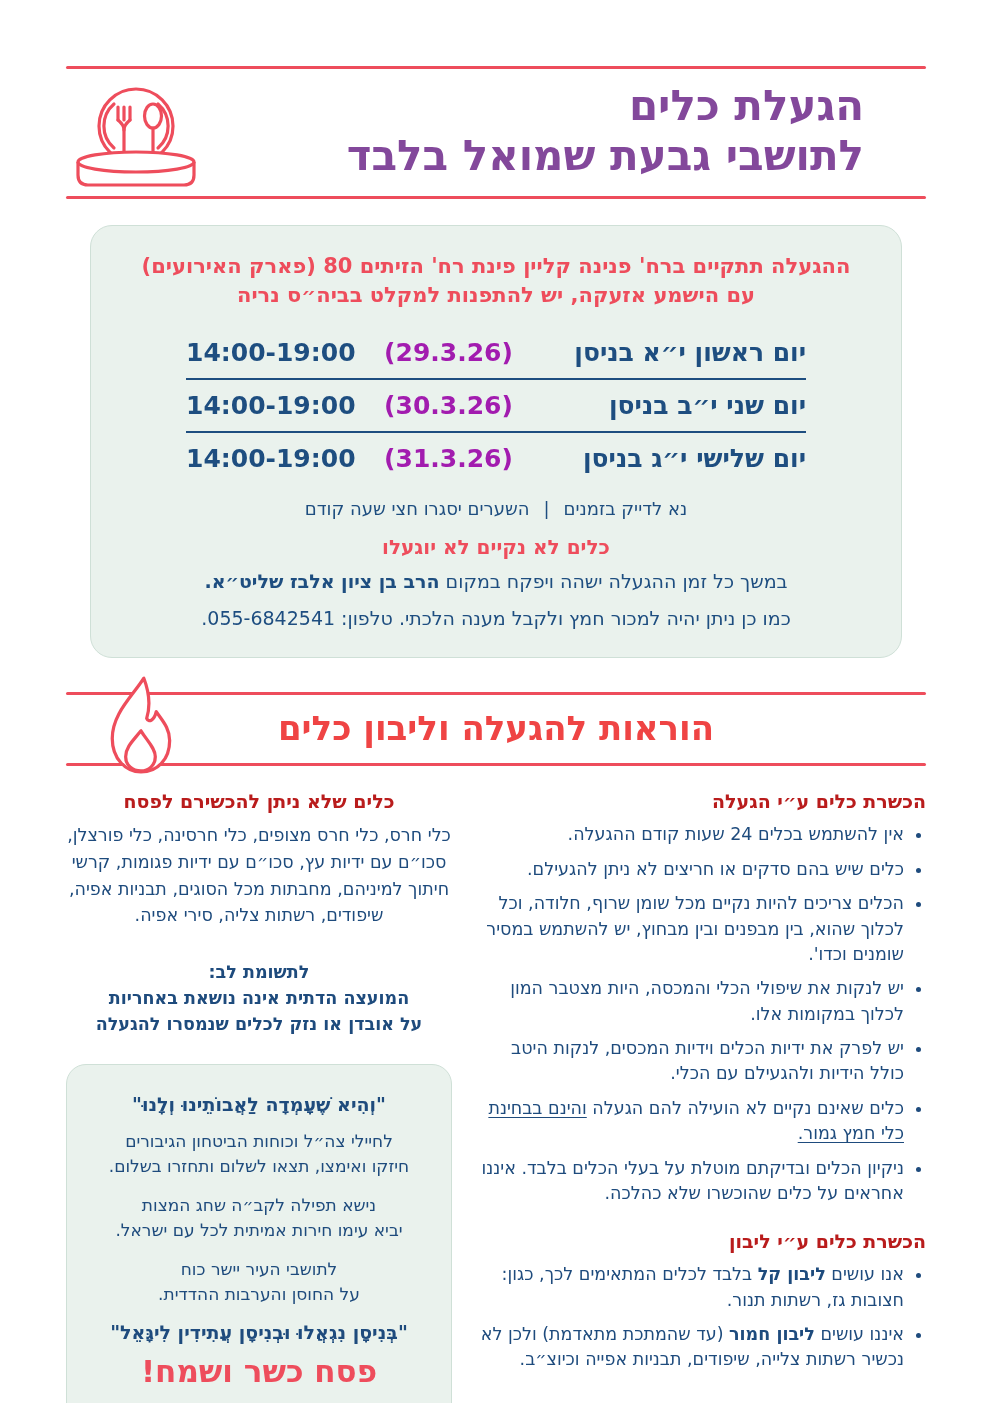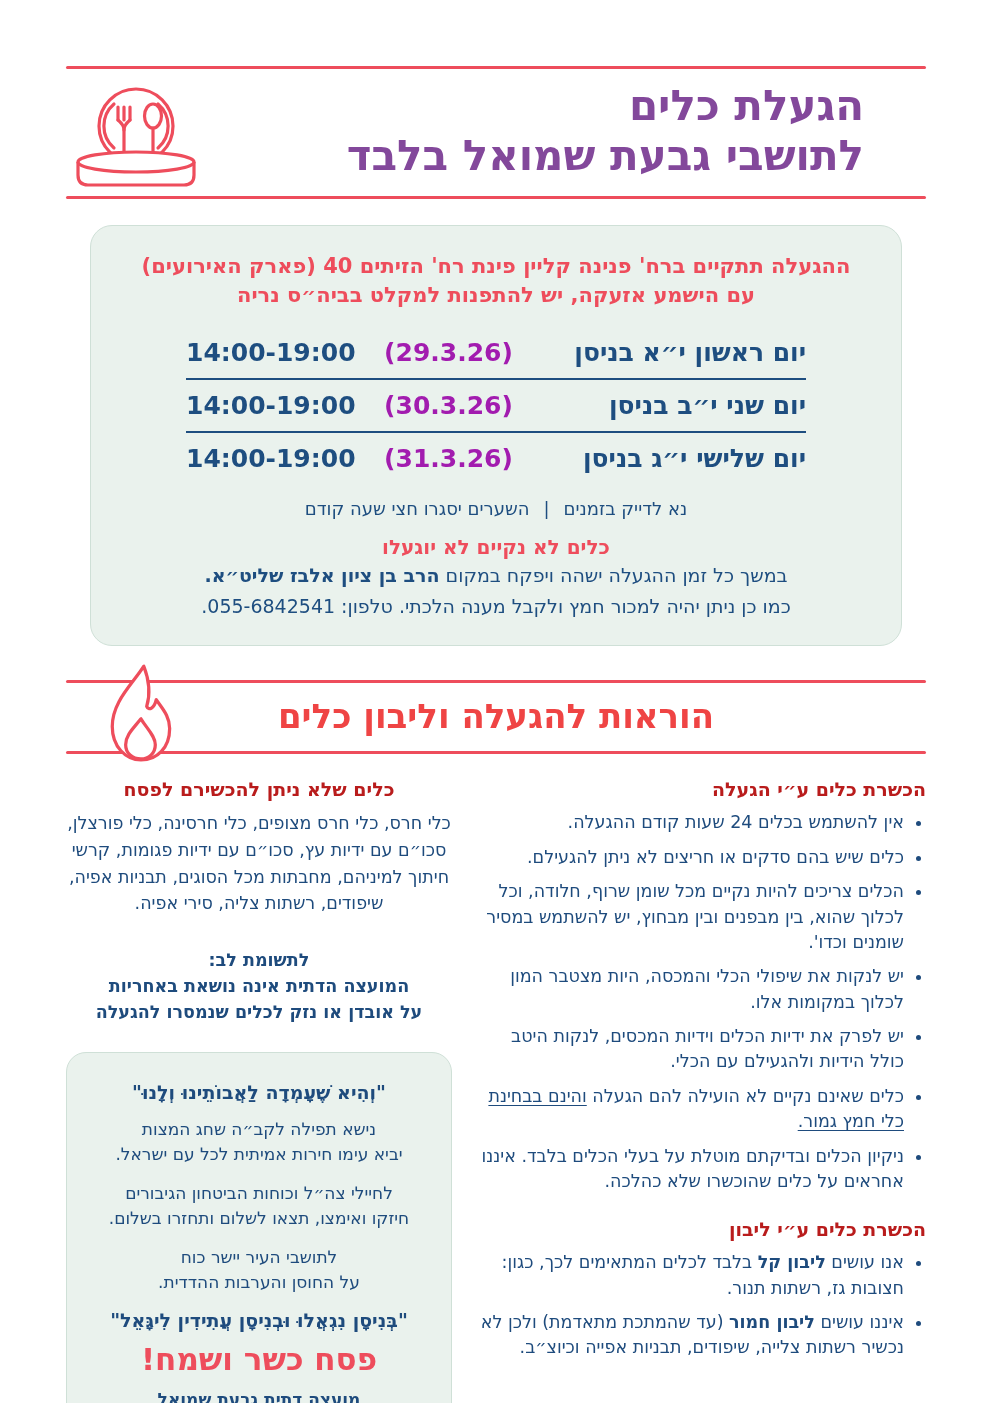--- a/index.html
+++ b/index.html
@@ -29,21 +29,21 @@
     padding:11px 0;
   }
   .sched-row.sep{border-bottom:2px solid #1E4E80;}
   .sched-day{color:#1E4E80;font-weight:bold;font-size:25px;text-align:right;}
   .sched-date{color:#a21caf;font-weight:bold;font-size:25px;text-align:center;}
   .sched-hours{color:#1E4E80;font-weight:bold;font-size:25px;text-align:left;}
   .ltr{direction:ltr;unicode-bidi:isolate;}
   .note-line{color:#1E4E80;font-size:18px;margin-top:14px;}
   .note-sep{padding:0 14px;}
   .warning{color:#EE4D5C;font-weight:bold;font-size:20px;margin-top:16px;}
-  .supervision{color:#1E4E80;font-size:19px;line-height:1.55;margin-top:2px;}
+  .supervision{color:#1E4E80;font-size:19px;line-height:1.55;margin-top:8px;}
   .supervision b{font-weight:bold;}
   
   .section2{position:relative;margin-top:34px;}
   .section2-title{
     color:#ef4444;font-weight:bold;font-size:34px;text-align:center;padding:13px 0 15px;
   }
   .flame-icon{position:absolute;left:30px;top:-20px;}
   
   .columns{display:flex;gap:26px;margin-top:20px;}
   .col-right{width:448px;flex:0 0 448px;}
@@ -96,21 +96,21 @@
         <g stroke="#EE4D5C" stroke-width="3.2" fill="#ffffff">
           <path d="M8 80 v13 q0 10 10 10 h96 q10 0 10 -10 v-13"></path>
           <ellipse cx="66" cy="80" rx="58" ry="10"></ellipse>
         </g>
       </svg>
     </div>
     <div class="redline"></div>
   </div>
 
   <div class="info-box">
-    <div class="loc-line">ההגעלה תתקיים ברח' פנינה קליין פינת רח' הזיתים 40 (פארק האירועים)</div>
+    <div class="loc-line">ההגעלה תתקיים ברח' פנינה קליין פינת רח' הזיתים 80 (פארק האירועים)</div>
     <div class="loc-line">עם הישמע אזעקה, יש להתפנות למקלט בביה״ס נריה</div>
 
     <div class="schedule">
       <div class="sched-row sep">
         <span class="sched-day">יום ראשון י״א בניסן</span>
         <span class="sched-date ltr">(29.3.26)</span>
         <span class="sched-hours ltr">14:00-19:00</span>
       </div>
       <div class="sched-row sep">
         <span class="sched-day">יום שני י״ב בניסן</span>
@@ -177,26 +177,26 @@
 
       <div class="attention">
         <div>לתשומת לב:</div>
         <div>המועצה הדתית אינה נושאת באחריות</div>
         <div>על אובדן או נזק לכלים שנמסרו להגעלה</div>
       </div>
 
       <div class="blessing-box">
         <div class="quote">"וְהִיא שֶׁעָמְדָה לַאֲבוֹתֵינוּ וְלָנוּ"</div>
         <div class="blessing-group">
+          <div class="blessing-line">לחיילי צה״ל וכוחות הביטחון הגיבורים</div>
+          <div class="blessing-line">חיזקו ואימצו, תצאו לשלום ותחזרו בשלום.</div>
+        </div>
+        <div class="blessing-group">
           <div class="blessing-line">נישא תפילה לקב״ה שחג המצות</div>
           <div class="blessing-line">יביא עימו חירות אמיתית לכל עם ישראל.</div>
-        </div>
-        <div class="blessing-group">
-          <div class="blessing-line">לחיילי צה״ל וכוחות הביטחון הגיבורים</div>
-          <div class="blessing-line">חיזקו ואימצו, תצאו לשלום ותחזרו בשלום.</div>
         </div>
         <div class="blessing-group">
           <div class="blessing-line">לתושבי העיר יישר כוח</div>
           <div class="blessing-line">על החוסן והערבות ההדדית.</div>
         </div>
         <div class="quote quote2">"בְּנִיסָן נִגְאֲלוּ וּבְנִיסָן עֲתִידִין לִיגָּאֵל"</div>
         <div class="greeting">פסח כשר ושמח!</div>
         <div class="signature">מועצה דתית גבעת שמואל</div>
 
       </div>

